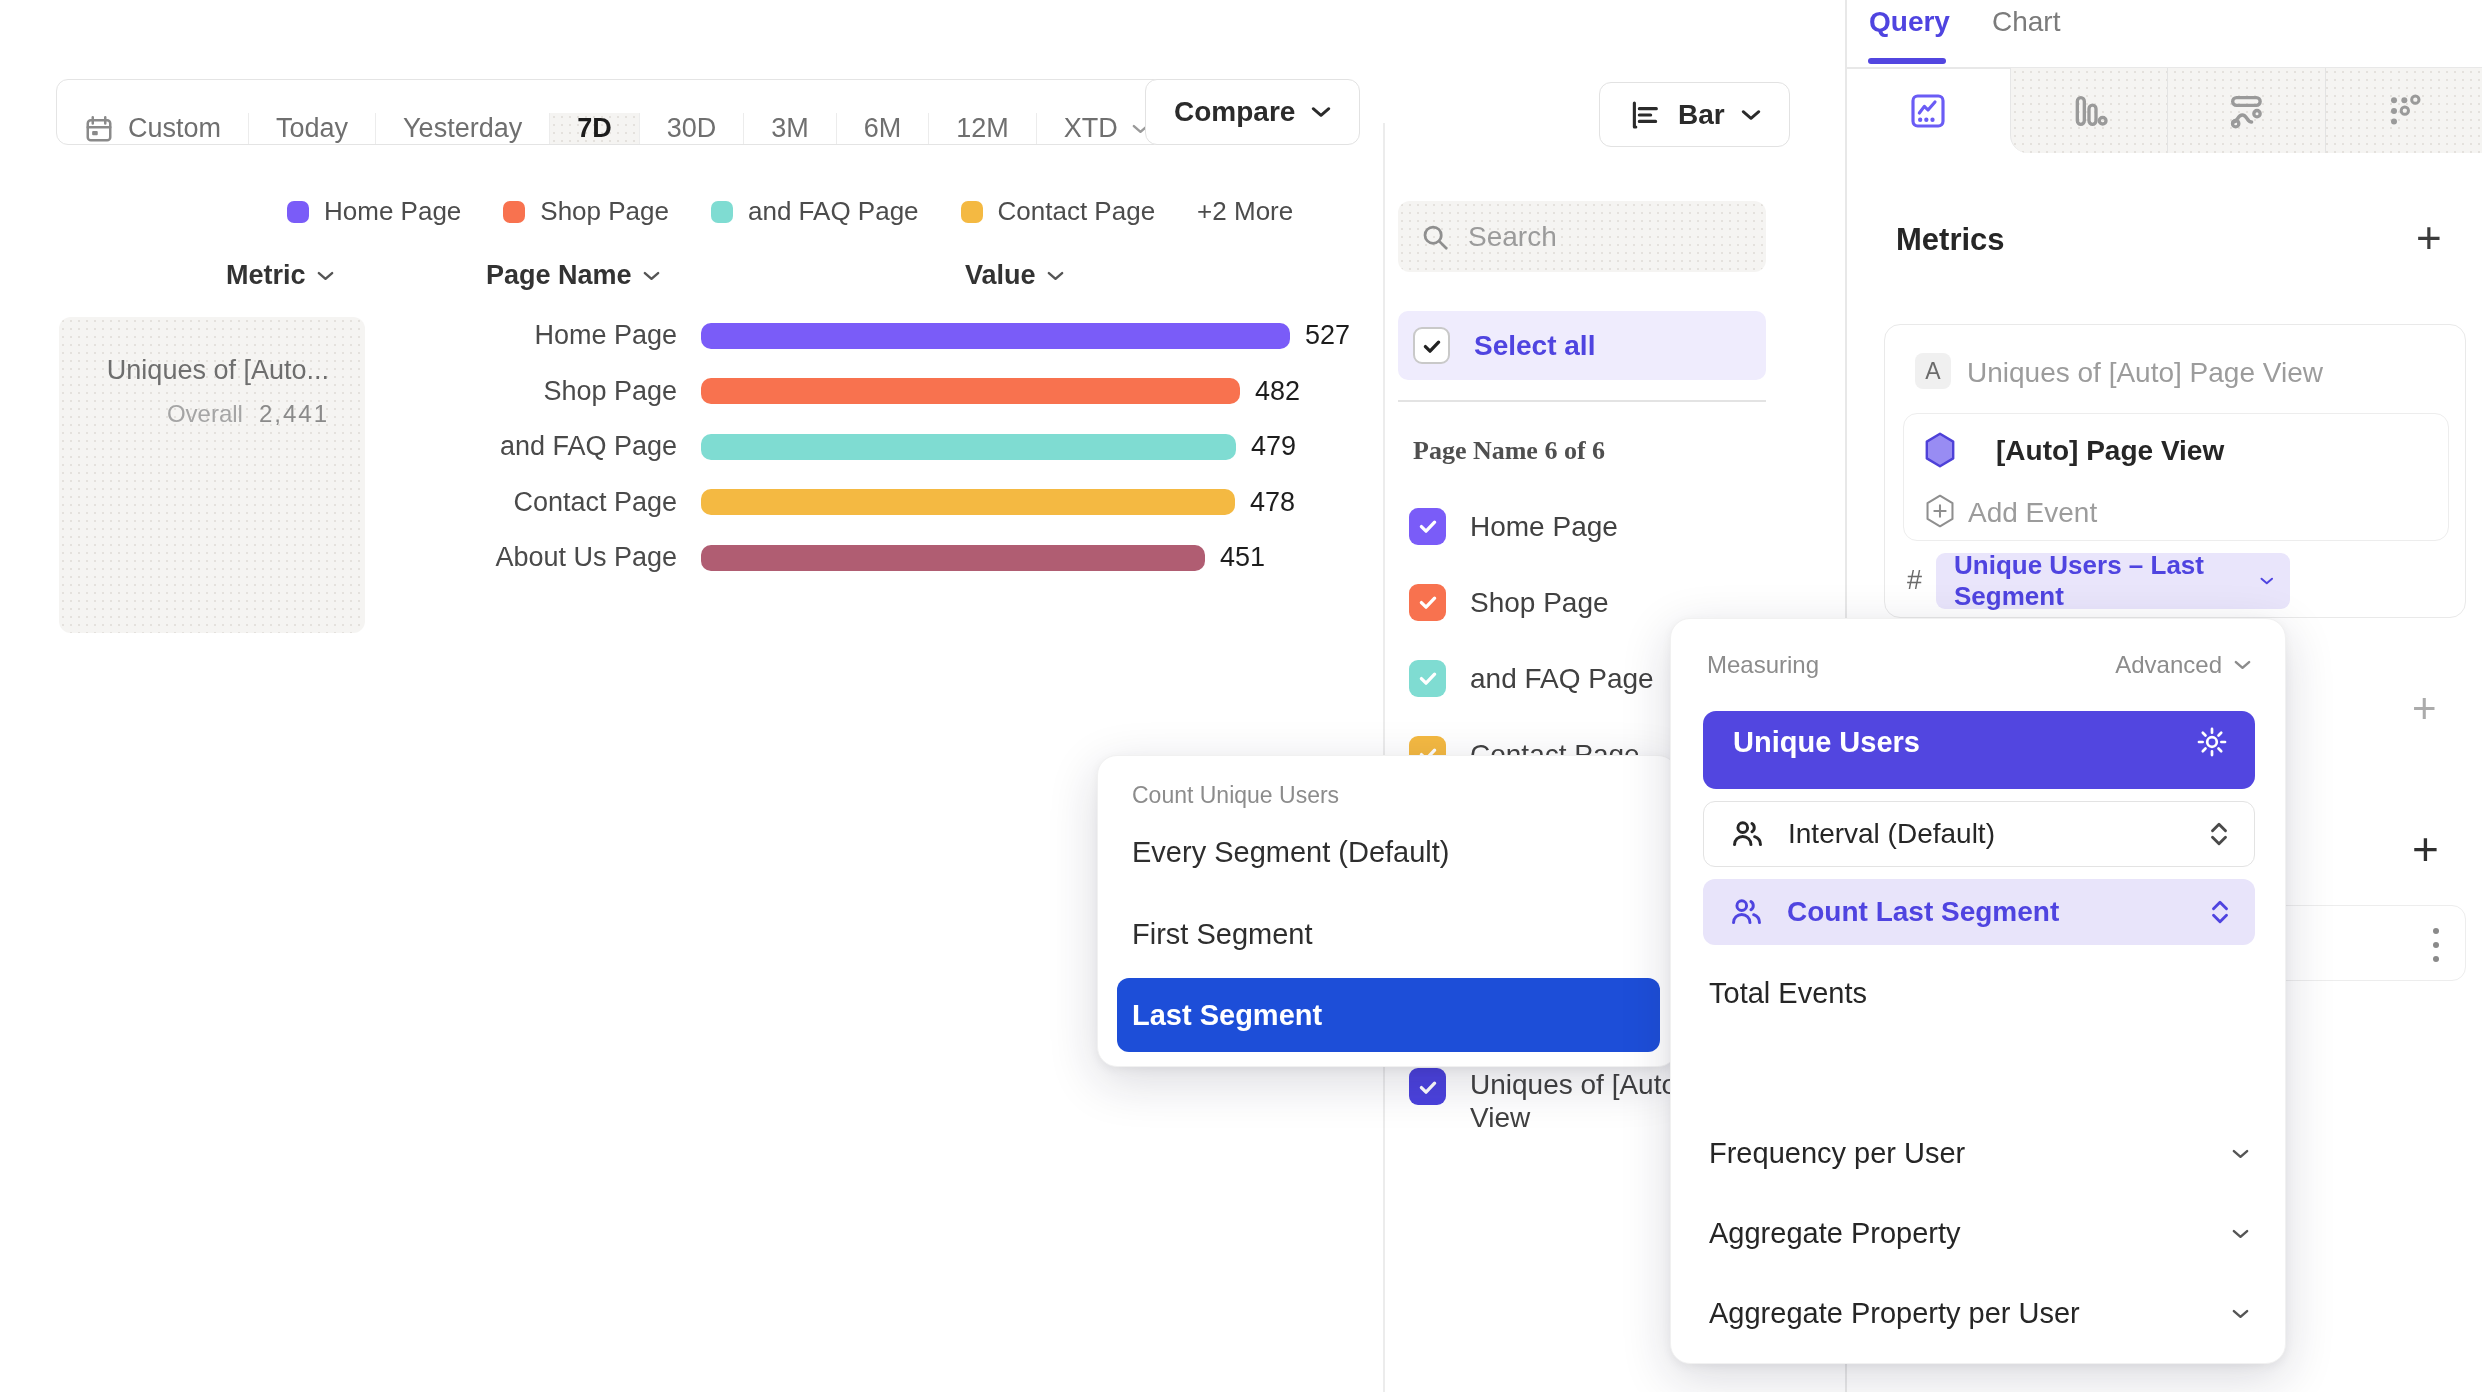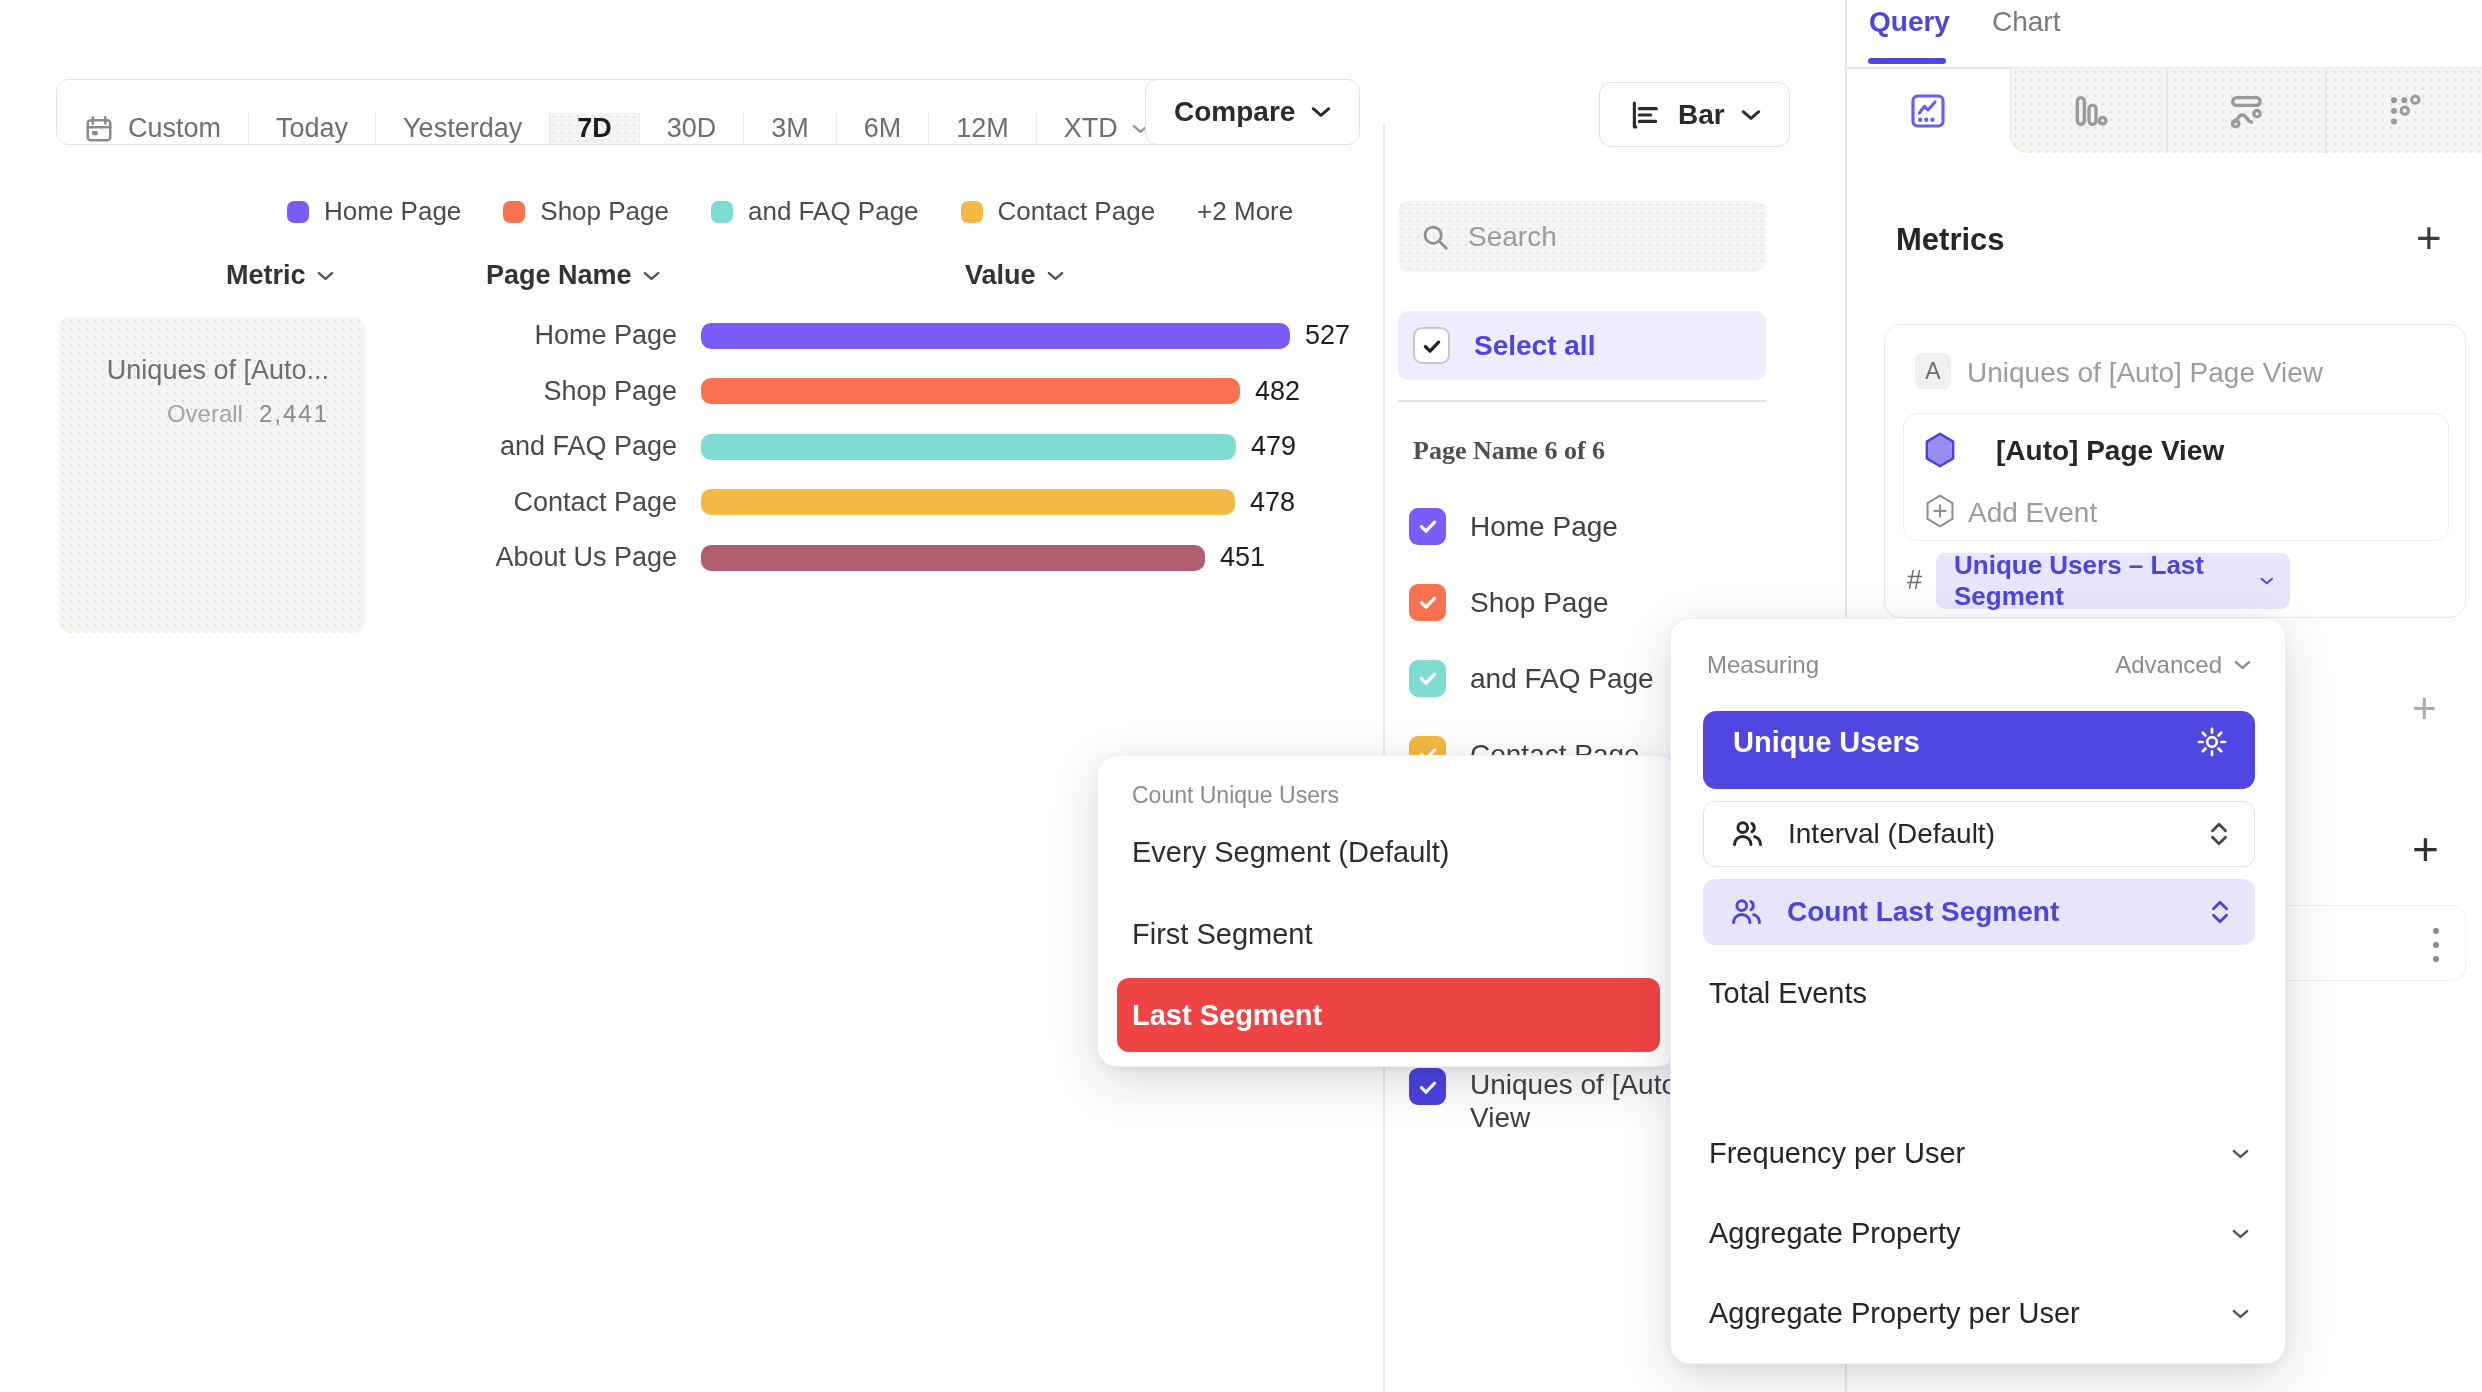--- a/index.html
+++ b/index.html
@@ -68,21 +68,21 @@
     padding-left:11px; gap:24px; }
   .fitem-label { font-size:28px; color:#414141; line-height:33px; }
 
   
   .popover { background:#fff; border:1px solid #f1f1f1; border-radius:20px;
     box-shadow:0 14px 50px rgba(25,25,55,.16), 0 3px 10px rgba(0,0,0,.05); z-index:20; }
   .seg-pop { left:1097px; top:755px; width:581px; height:312px; }
   .pop-title { font-size:23px; color:#8c8c8c; }
   .seg-opt { font-size:29px; color:#2e2e2e; }
   .seg-sel { left:19px; top:222px; width:543px; height:74px; border-radius:12px;
-    background:#ef4444; color:#fff; display:flex; align-items:center; padding-left:15px;
+    background:#1d4ed8; color:#fff; display:flex; align-items:center; padding-left:15px;
     font-size:29px; font-weight:bold; }
 
   .meas-pop { left:1670px; top:618px; width:616px; height:746px; }
   .meas-hdr { font-size:24px; color:#8c8c8c; display:flex; align-items:center; gap:12px; }
   .uu-btn { left:32px; top:92px; width:552px; height:78px; border-radius:13px; background:#5246e0;
     color:#fff; display:flex; align-items:center; padding:0 26px 16px 30px; }
   .uu-btn span { font-size:29px; font-weight:bold; flex:1; }
   .meas-row { left:32px; width:552px; height:66px; border-radius:12px; display:flex;
     align-items:center; padding:0 24px 0 26px; gap:24px; font-size:28px; }
   .meas-row.white { border:1.5px solid #e3e3e3; color:#262626; background:#fff; }

